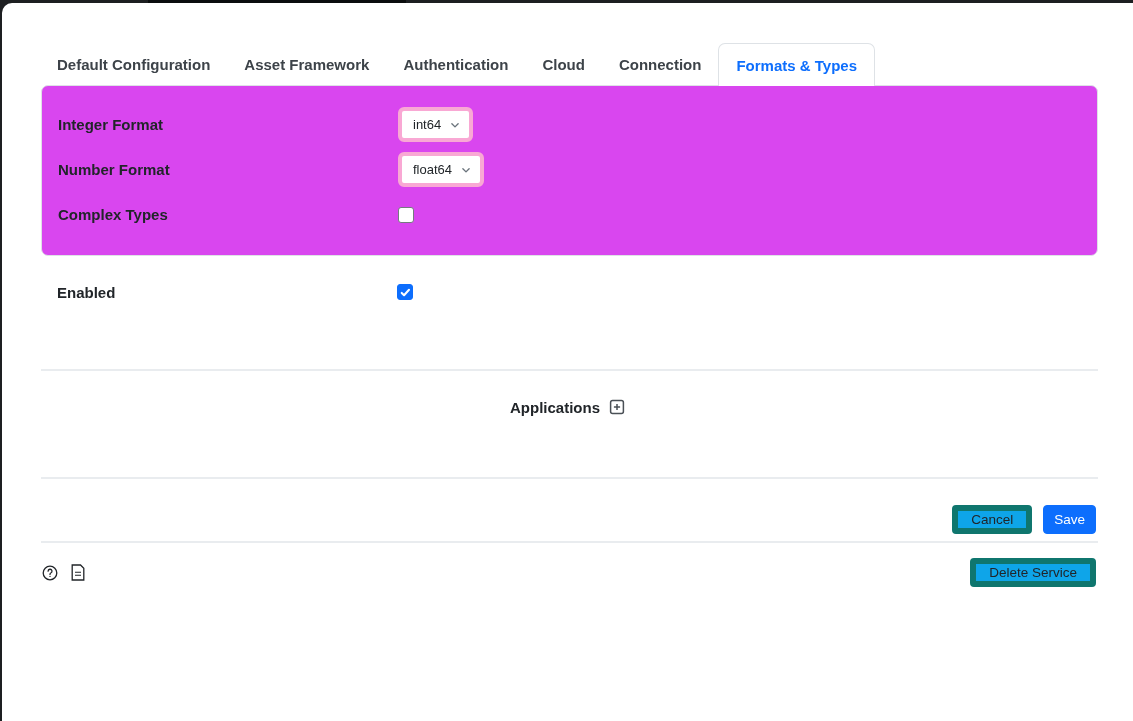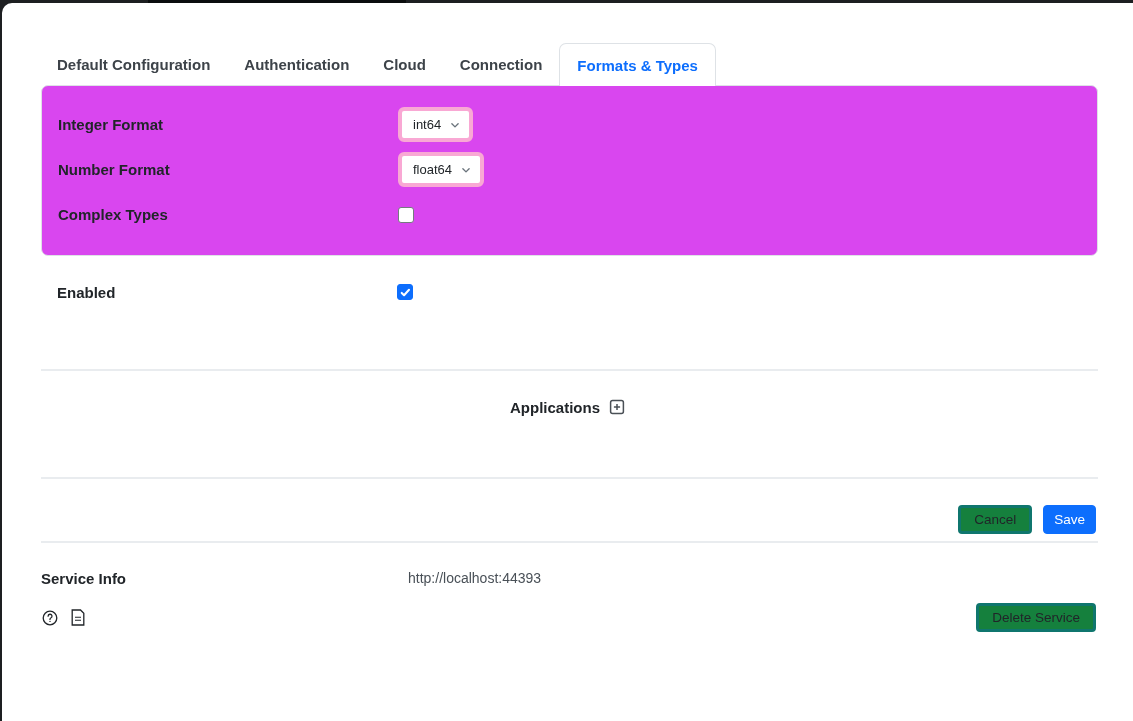--- a/index.html
+++ b/index.html
@@ -65,41 +65,42 @@
     margin-top:24px; height:24px; display:flex; align-items:center; justify-content:center; gap:9px;
   }
   .applications-title { font-size:15px; font-weight:700; color:#212529; }
   .add-app-btn { display:flex; cursor:pointer; }
 
   .actions-row { margin:26px 37px 0 0; display:flex; justify-content:flex-end; gap:11px; height:29px; }
   .btn {
     font-family:inherit; font-size:13.5px; border-radius:4px; cursor:pointer;
     display:inline-flex; align-items:center; justify-content:center; padding:0 13px; height:29px;
   }
-  .btn-light { background:#15803d; border:3px solid #0f766e; color:#212529; }
+  .btn-light { background:#0ea5e9; border:6px solid #0f766e; color:#212529; }
   .btn-primary { background:#0d6efd; border:1px solid #0d6efd; color:#fff; padding:0 10px; }
 
   .service-info-row { margin:25px 35px 0 39px; display:flex; align-items:center; height:20px; }
   .service-info-label { width:367px; font-size:15px; font-weight:700; color:#212529; }
   .service-url { font-size:14px; color:#495057; }
 
   .bottom-row { margin:15px 37px 0 40px; display:flex; align-items:center; height:29px; }
   .info-icons { display:flex; align-items:center; gap:13px; flex:1; }
   .icon-btn { display:flex; cursor:pointer; }
 </style>
 </head>
 <body>
 
 <div class="backdrop-artifact"></div>
 
 <div class="modal">
 
 
   <div class="tabs-row">
     <span class="tab">Default Configuration</span>
+    <span class="tab">Asset Framework</span>
     <span class="tab">Authentication</span>
     <span class="tab">Cloud</span>
     <span class="tab">Connection</span>
     <span class="tab active">Formats &amp; Types</span>
   </div>
 
   <div class="tab-panel">
     <div class="field-row">
       <span class="field-label">Integer Format</span>
       <span class="select-box">
@@ -153,24 +154,20 @@
 
   <hr class="divider divider-2">
 
   <div class="actions-row">
     <button class="btn btn-light">Cancel</button>
     <button class="btn btn-primary">Save</button>
   </div>
 
   <hr class="divider divider-3">
 
-  <div class="service-info-row">
-    <span class="service-info-label">Service Info</span>
-    <span class="service-url">http://localhost:44393</span>
-  </div>
 
   <div class="bottom-row">
     <span class="info-icons">
       <span class="icon-btn">
         <svg width="16" height="16" viewBox="0 0 16 16" fill="none" stroke="#212529" stroke-width="1.3">
           <circle cx="8" cy="8" r="6.8"></circle>
           <path d="M6.1 6.2a1.95 1.95 0 1 1 2.7 1.8c-.57.23-.8.62-.8 1.15v.25" stroke-linecap="round"></path>
           <circle cx="8" cy="11.4" r="0.7" fill="#212529" stroke="none"></circle>
         </svg>
       </span>

